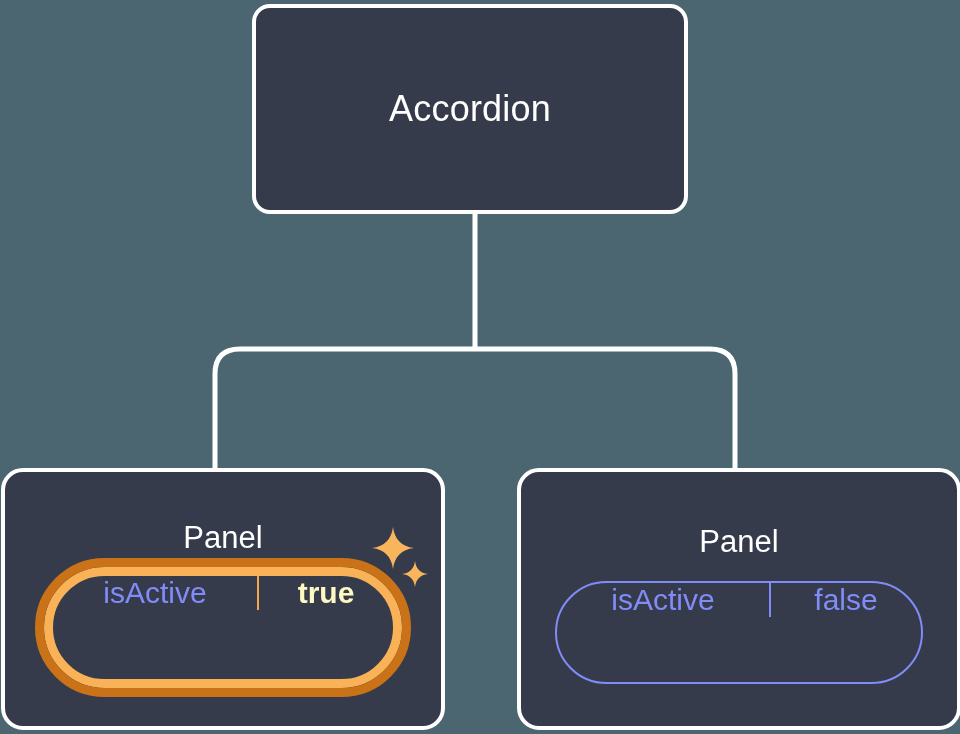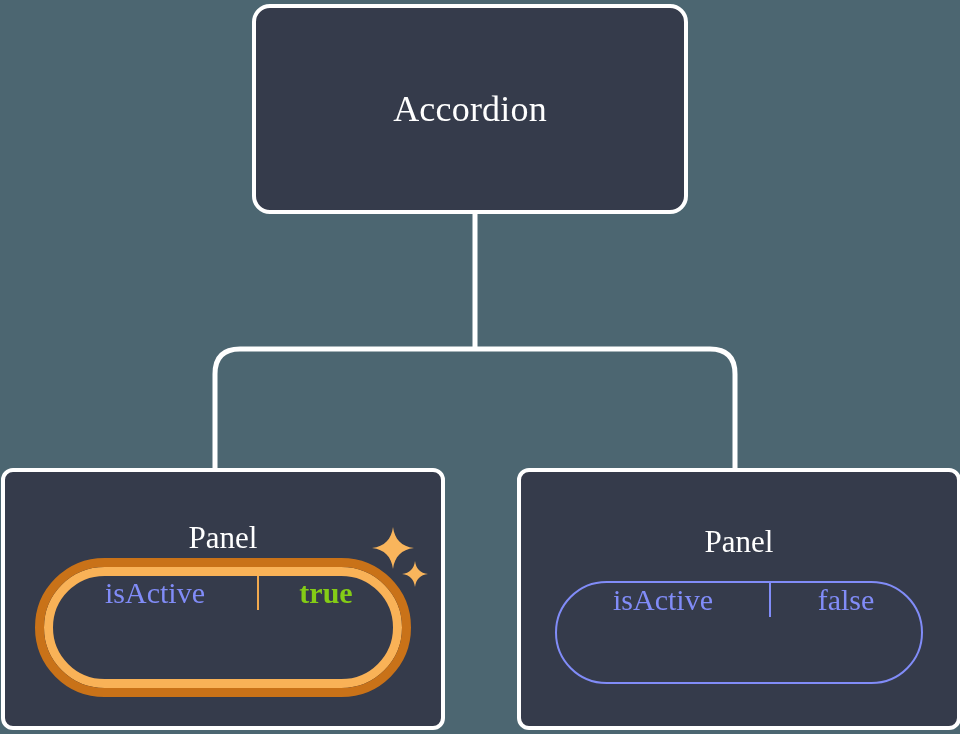--- a/index.html
+++ b/index.html
@@ -6,21 +6,21 @@
     margin: 0;
     padding: 0;
     background: #4c6671;
   }
   #stage {
     position: relative;
     width: 960px;
     height: 734px;
     background: #4c6671;
     overflow: hidden;
-    font-family: Liberation Serif, serif;
+    font-family: Liberation Sans, sans-serif;
   }
 
   
   #edges {
     position: absolute;
     left: 0;
     top: 0;
     width: 960px;
     height: 734px;
   }
@@ -52,21 +52,21 @@
     line-height: 1;
   }
 
   .node-panel {
     top: 468px;
     width: 444px;
     height: 262px;
     display: flex;
     flex-direction: column;
     align-items: center;
-    border-radius: 12px;
+    border-radius: 22px;
   }
   .node-panel.left  { left: 1px; }
   .node-panel.right { left: 517px; }
 
   .node-title-panel {
     color: #ffffff;
     font-size: 31px;
     font-weight: 400;
     line-height: 1;
     margin-top: 50px;
@@ -125,21 +125,21 @@
     box-shadow: 0 3px 6px rgba(0,0,0,0.28);
   }
   .pill.highlighted .cell.key {
     color: #818cf8;
     font-size: 30px;
     font-weight: 400;
     min-width: 204px;
     padding: 0 24px;
   }
   .pill.highlighted .cell.val {
-    color: #84cc16;
+    color: #fef9c3;
     font-size: 30px;
     font-weight: 700;
     min-width: 136px;
     padding: 0 28px;
     border-left: 2px solid #f2a94e;
   }
 
   
   .sparkles {
     position: absolute;

